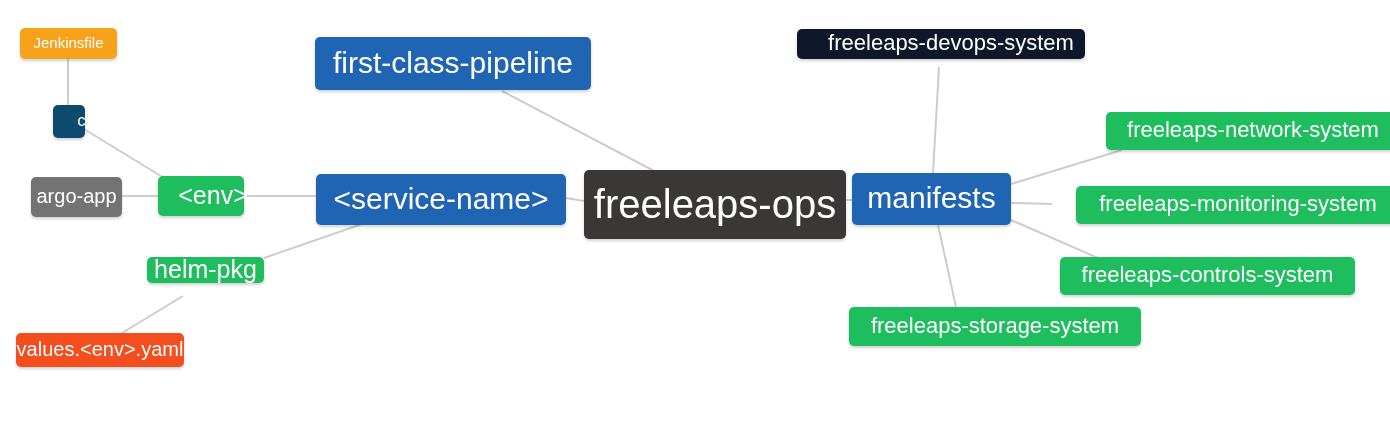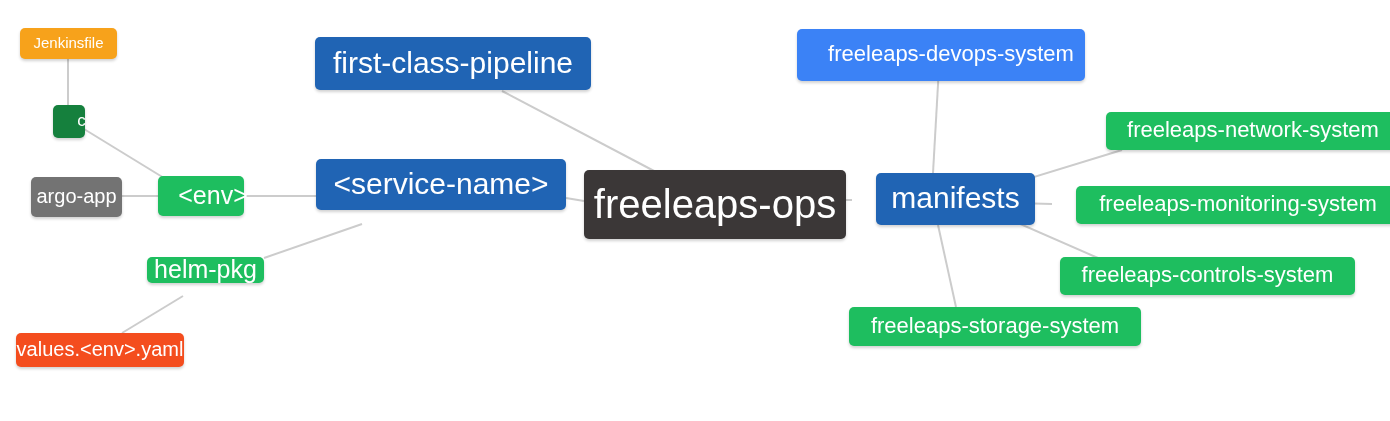--- a/index.html
+++ b/index.html
@@ -59,48 +59,48 @@
       <line x1="933" y1="173" x2="939" y2="67" stroke="#cccccc" stroke-width="2"></line>
       <line x1="1011" y1="184" x2="1122" y2="150" stroke="#cccccc" stroke-width="2"></line>
       <line x1="1011" y1="203" x2="1052" y2="204" stroke="#cccccc" stroke-width="2"></line>
       <line x1="1011" y1="220" x2="1098" y2="258" stroke="#cccccc" stroke-width="2"></line>
       <line x1="938" y1="225" x2="956" y2="307" stroke="#cccccc" stroke-width="2"></line>
     </svg>
   <div>
       <div class="node" style="left: 20px; top: 28px; width: 97px; height: 31px; background: rgb(247, 162, 27); font-size: 15px;">
         <span>Jenkinsfile</span>
       </div>
-      <div class="node" style="left: 53px; top: 105px; width: 32px; height: 33px; background: #15803d; font-size: 17px; padding-left: 29px;">
+      <div class="node" style="left: 53px; top: 105px; width: 32px; height: 33px; background: #0c4a6e; font-size: 17px; padding-left: 29px;">
         <span>ci</span>
       </div>
       <div class="node" style="left: 31px; top: 177px; width: 91px; height: 40px; background: #737373; font-size: 20px;">
         <span>argo-app</span>
       </div>
       <div class="node" style="left: 158px; top: 176px; width: 86px; height: 40px; background: rgb(30, 190, 95); font-size: 25px; padding-left: 24px;">
         <span>&lt;env&gt;</span>
       </div>
       <div class="node" style="left: 147px; top: 257px; width: 117px; height: 26px; background: rgb(30, 190, 95); font-size: 25px;">
         <span>helm-pkg</span>
       </div>
       <div class="node" style="left: 16px; top: 333px; width: 168px; height: 34px; background: rgb(244, 77, 30); font-size: 20px;">
         <span>values.&lt;env&gt;.yaml</span>
       </div>
       <div class="node" style="left: 315px; top: 37px; width: 276px; height: 53px; background: rgb(32, 100, 180); font-size: 30px;">
         <span>first-class-pipeline</span>
       </div>
-      <div class="node" style="left: 316px; top: 159px; width: 250px; height: 51px; background: rgb(32, 100, 180); font-size: 30px;">
+      <div class="node" style="left: 316px; top: 174px; width: 250px; height: 51px; background: rgb(32, 100, 180); font-size: 30px;">
         <span>&lt;service-name&gt;</span>
       </div>
       <div class="node" style="left: 584px; top: 170px; width: 262px; height: 69px; background: rgb(59, 55, 55); font-size: 40px;">
         <span>freeleaps-ops</span>
       </div>
-      <div class="node" style="left: 852px; top: 173px; width: 159px; height: 52px; background: rgb(32, 100, 180); font-size: 30px; margin-left: 24px;">
+      <div class="node" style="left: 852px; top: 173px; width: 159px; height: 52px; background: rgb(32, 100, 180); font-size: 30px;">
         <span>manifests</span>
       </div>
-      <div class="node" style="left: 797px; top: 29px; width: 288px; height: 52px; background: #3b82f6; font-size: 22px; padding-left: 20px;">
+      <div class="node" style="left: 797px; top: 29px; width: 288px; height: 30px; background: #0f172a; font-size: 22px; padding-left: 20px;">
         <span>freeleaps-devops-system</span>
       </div>
       <div class="node" style="left: 1106px; top: 112px; width: 294px; height: 38px; background: rgb(30, 190, 95); font-size: 22px;">
         <span>freeleaps-network-system</span>
       </div>
       <div class="node" style="left: 1076px; top: 186px; width: 324px; height: 38px; background: rgb(30, 190, 95); font-size: 22px;">
         <span>freeleaps-monitoring-system</span>
       </div>
       <div class="node" style="left: 1060px; top: 257px; width: 295px; height: 38px; background: rgb(30, 190, 95); font-size: 22px; align-items: center;">
         <span>freeleaps-controls-system</span>

